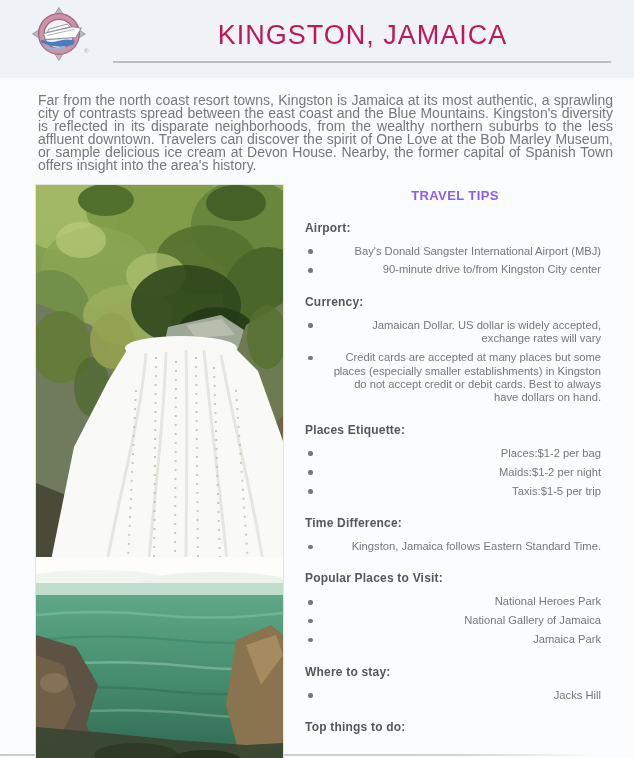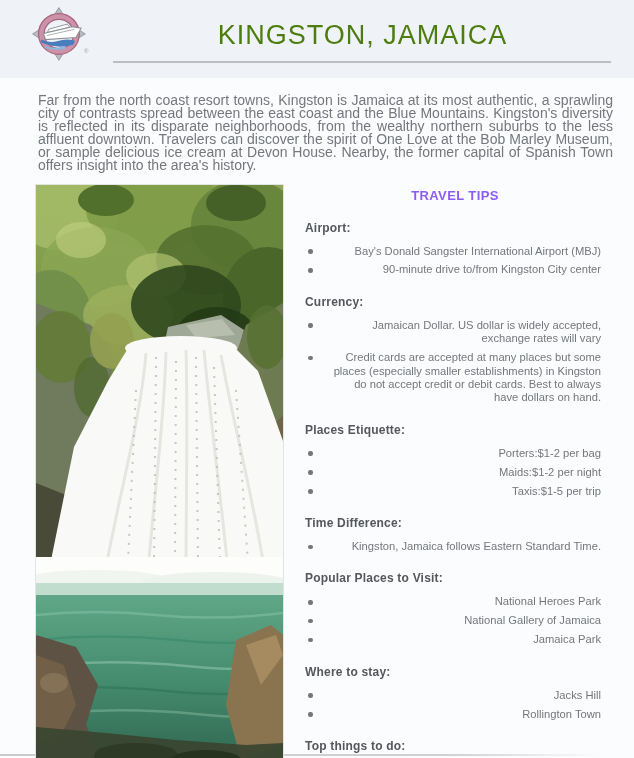--- a/index.html
+++ b/index.html
@@ -35,21 +35,21 @@
   .reg-mark {
     position: absolute; left: 84px; top: 48px;
     font-size: 6px; color: #9aa0a6;
   }
   .title {
     position: absolute; left: 113px; right: 22px; top: 20px;
     text-align: center;
     font-size: 27px;
     font-weight: 400;
     letter-spacing: 1px;
-    color: #4d7c0f;
+    color: #be185d;
   }
   .rule {
     position: absolute; left: 113px; right: 23px; top: 61px;
     height: 2px; background: #a9aeb2; opacity: .75;
   }
   
   .intro {
     position: relative; z-index: 1;
     margin: 30px 21px 8px 38px;
     font-size: 14px;
@@ -234,21 +234,21 @@
           <section>
             <h3 class="tip-heading">Currency:</h3>
             <ul class="tip-list spread">
               <li class="tip-item">Jamaican Dollar. US dollar is widely accepted, exchange rates will vary</li>
               <li class="tip-item">Credit cards are accepted at many places but some places (especially smaller establishments) in Kingston do not accept credit or debit cards. Best to always have dollars on hand.</li>
             </ul>
           </section>
           <section>
             <h3 class="tip-heading">Places Etiquette:</h3>
             <ul class="tip-list spread">
-              <li class="tip-item"><span class="tip-label">Porters:</span><span class="tip-value">$1-2 per bag</span></li>
+              <li class="tip-item"><span class="tip-label">Places:</span><span class="tip-value">$1-2 per bag</span></li>
               <li class="tip-item"><span class="tip-label">Maids:</span><span class="tip-value">$1-2 per night</span></li>
               <li class="tip-item"><span class="tip-label">Taxis:</span><span class="tip-value">$1-5 per trip</span></li>
             </ul>
           </section>
           <section>
             <h3 class="tip-heading">Time Difference:</h3>
             <ul class="tip-list spread">
               <li class="tip-item">Kingston, Jamaica follows Eastern Standard Time.</li>
             </ul>
           </section>
@@ -257,21 +257,20 @@
             <ul class="tip-list spread">
               <li class="tip-item">National Heroes Park</li>
               <li class="tip-item">National Gallery of Jamaica</li>
               <li class="tip-item">Jamaica Park</li>
             </ul>
           </section>
           <section>
             <h3 class="tip-heading">Where to stay:</h3>
             <ul class="tip-list spread">
               <li class="tip-item">Jacks Hill</li>
-              <li class="tip-item">Rollington Town</li>
             </ul>
           </section>
           <section>
             <h3 class="tip-heading">Top things to do:</h3>
           </section>
         </div>
     </div>
 
   </div>
 </div>

